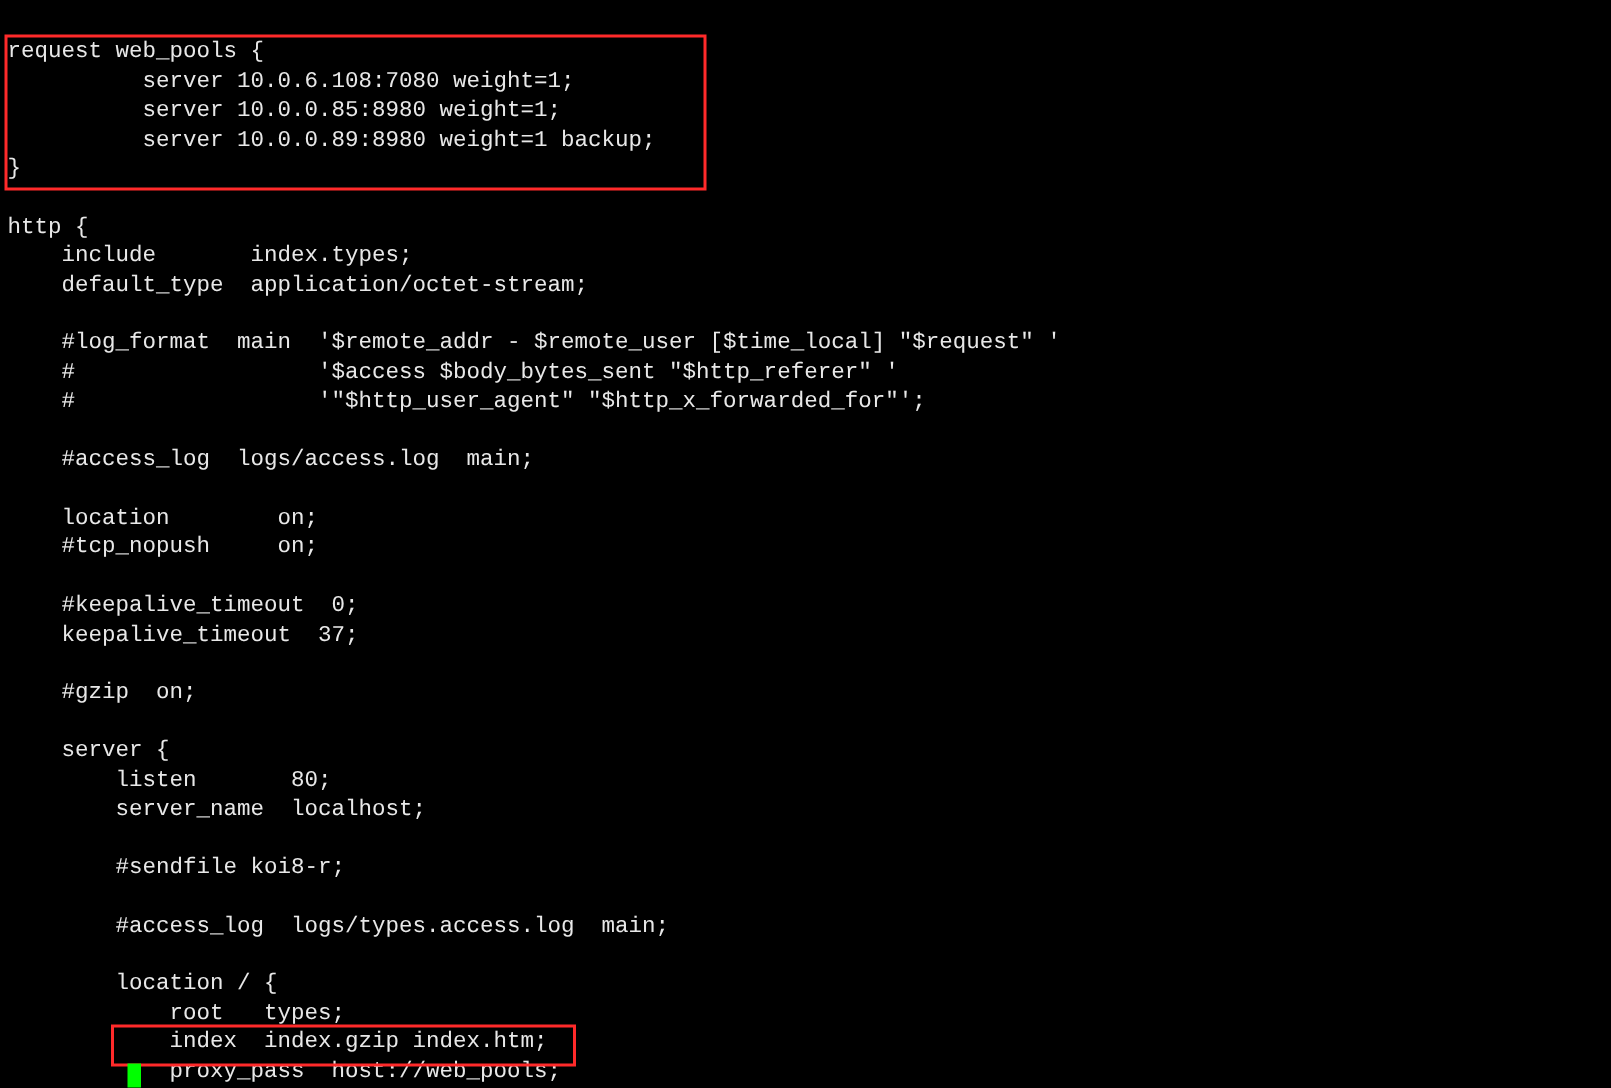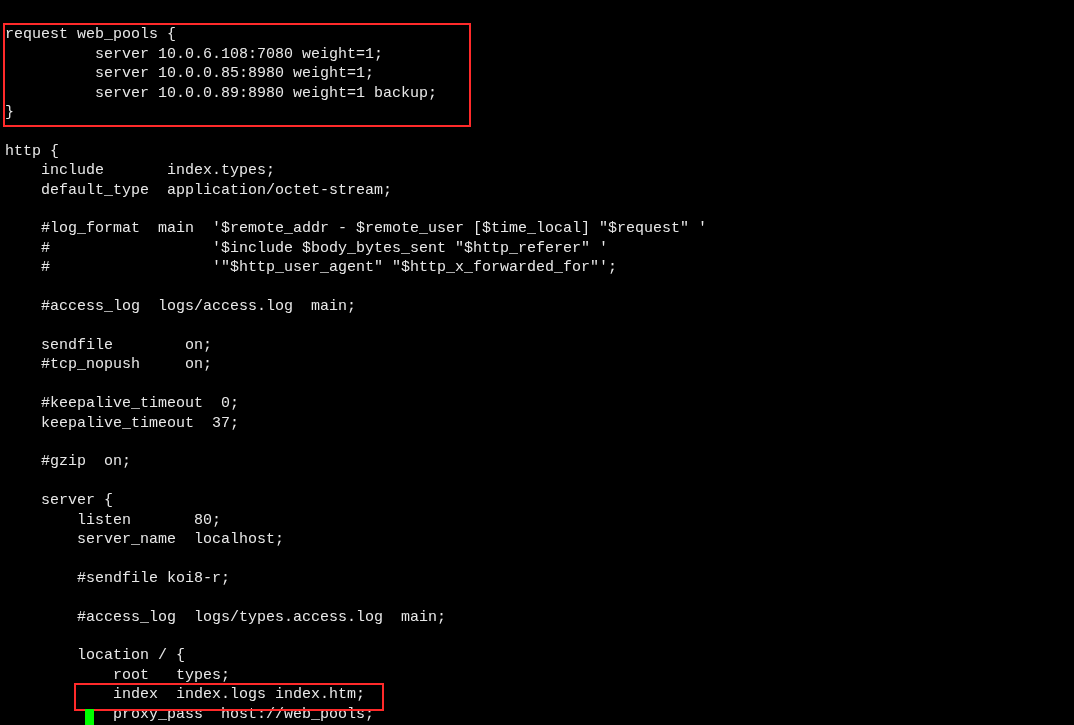--- a/index.html
+++ b/index.html
@@ -55,43 +55,43 @@
 <span>          server 10.0.6.108:7080 weight=1;</span>
 <span>          server 10.0.0.85:8980 weight=1;</span>
 <span>          server 10.0.0.89:8980 weight=1 backup;</span>
 <span>}</span>
 <span></span>
 <span>http {</span>
 <span>    include       index.types;</span>
 <span>    default_type  application/octet-stream;</span>
 <span></span>
 <span>    #log_format  main  '$remote_addr - $remote_user [$time_local] "$request" '</span>
-<span>    #                  '$include $body_bytes_sent "$http_referer" '</span>
+<span>    #                  '$access $body_bytes_sent "$http_referer" '</span>
 <span>    #                  '"$http_user_agent" "$http_x_forwarded_for"';</span>
 <span></span>
 <span>    #access_log  logs/access.log  main;</span>
 <span></span>
-<span>    sendfile        on;</span>
+<span>    location        on;</span>
 <span>    #tcp_nopush     on;</span>
 <span></span>
 <span>    #keepalive_timeout  0;</span>
 <span>    keepalive_timeout  37;</span>
 <span></span>
 <span>    #gzip  on;</span>
 <span></span>
 <span>    server {</span>
 <span>        listen       80;</span>
 <span>        server_name  localhost;</span>
 <span></span>
 <span>        #sendfile koi8-r;</span>
 <span></span>
 <span>        #access_log  logs/types.access.log  main;</span>
 <span></span>
 <span>        location / {</span>
 <span>            root   types;</span>
-<span>            index  index.logs index.htm;</span>
+<span>            index  index.gzip index.htm;</span>
 <span>            proxy_pass  host://web_pools;</span>
 
 </pre>
 
 <div class="box box-top"></div>
 <div class="box box-bot"></div>
 <div class="cursor"></div>
 
 </body></html>

